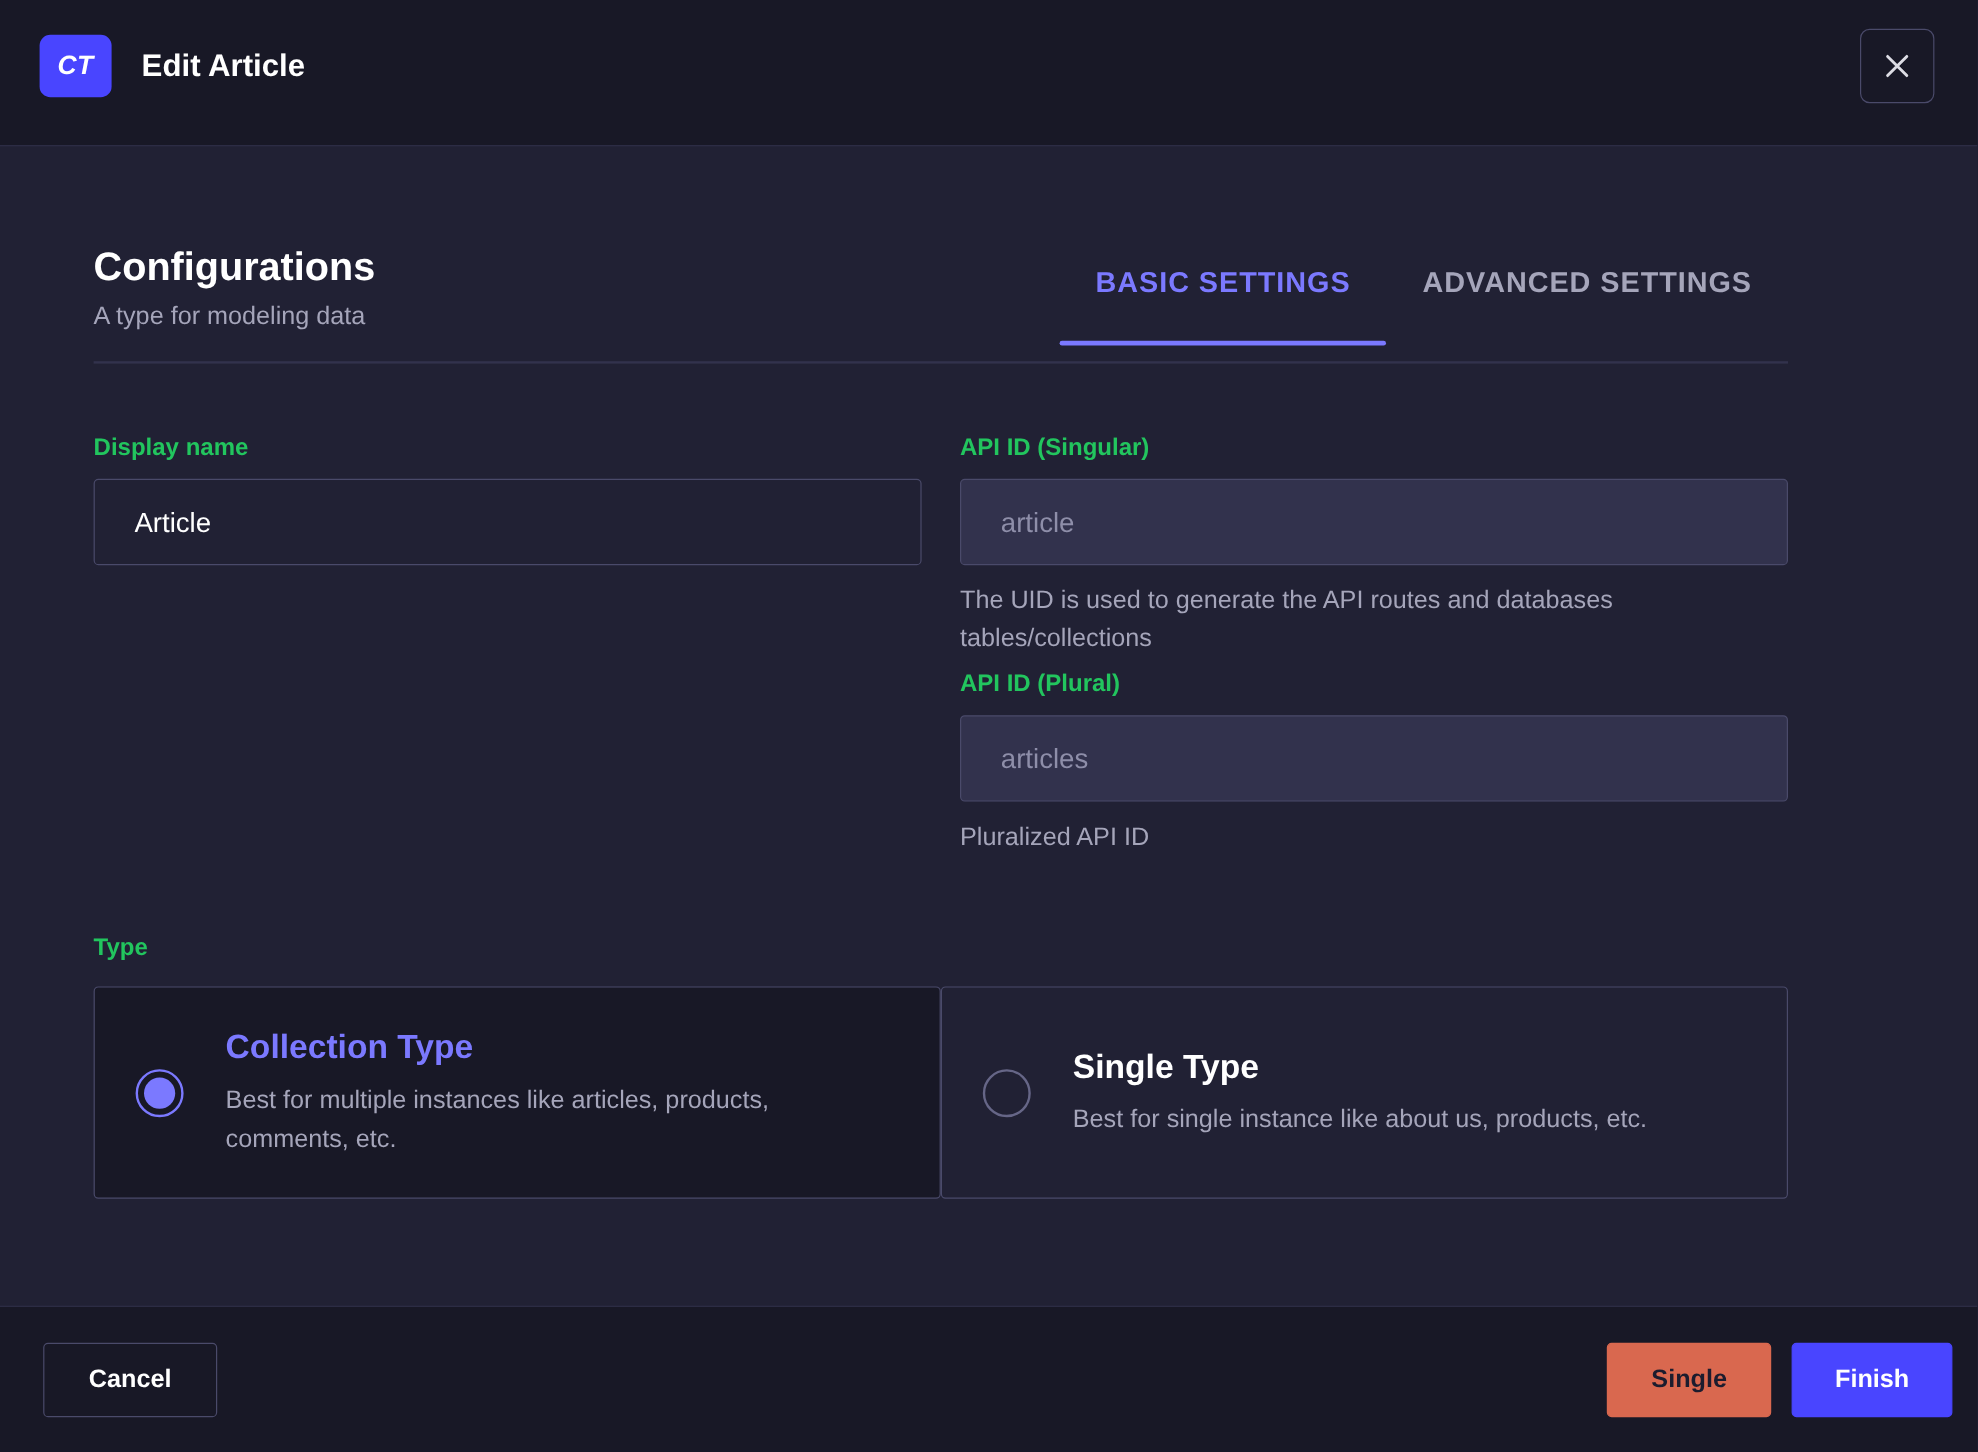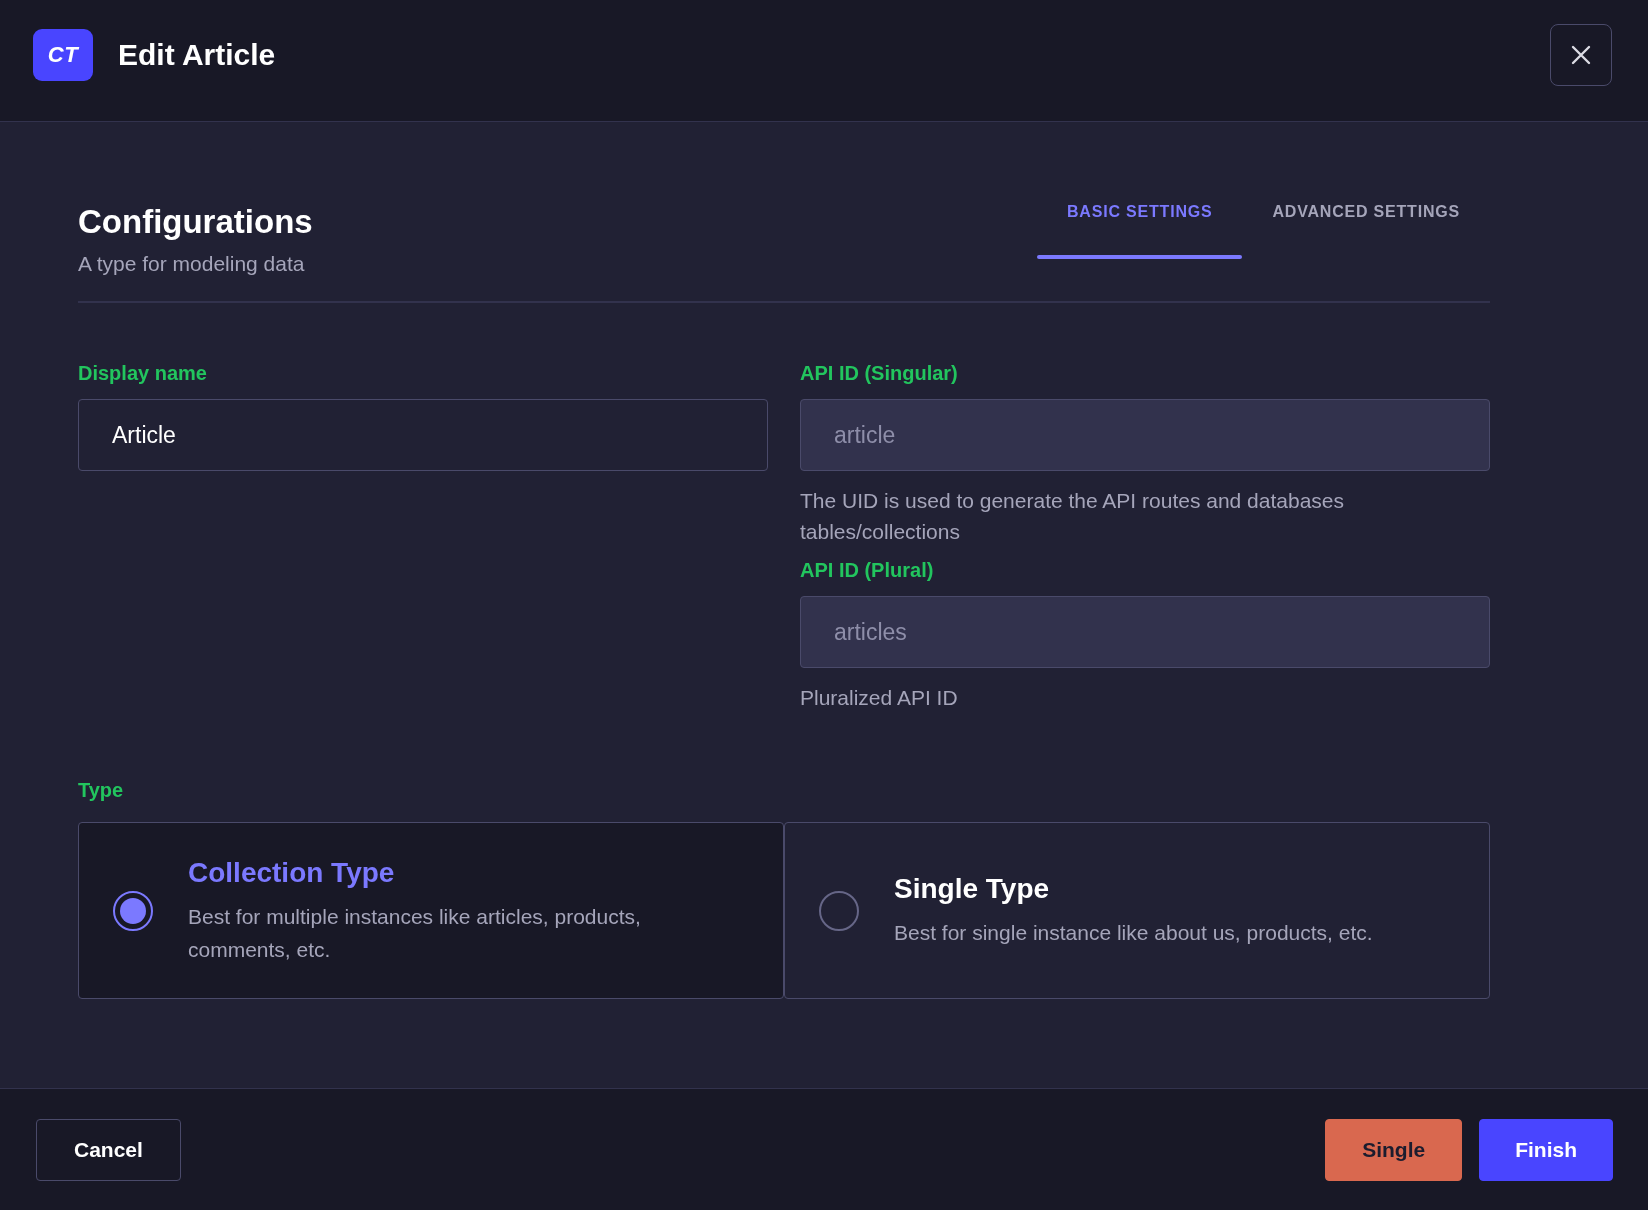--- a/index.html
+++ b/index.html
@@ -26,21 +26,21 @@
   }
   .ct-badge {
     width: 60px; height: 52px; border-radius: 9px;
     background: #4945ff;
     color: #ffffff; font-size: 22px; font-weight: bold; font-style: italic;
     display: flex; align-items: center; justify-content: center;
     letter-spacing: 0.5px;
   }
   .modal-title {
     margin-left: 25px;
-    color: #ffffff; font-size: 30px; font-weight: bold;
+    color: #ffffff; font-size: 26px; font-weight: bold;
   }
   .close-btn {
     margin-left: auto;
     width: 62px; height: 62px; border-radius: 8px;
     background: transparent;
     border: 1px solid #4a4a6a;
     display: flex; align-items: center; justify-content: center;
     cursor: pointer; padding: 0;
   }
 
@@ -61,22 +61,23 @@
   }
   .config-subtitle {
     margin: 10px 0 0 0;
     color: #a5a5ba; font-size: 21px; line-height: 26px;
   }
   .tabs { display: flex; align-items: flex-end; }
   .tab {
     background: none; border: none; cursor: pointer;
     padding: 0 30px 36px 30px;
     font-family: "Liberation Sans", sans-serif;
-    font-size: 16px; font-weight: bold; letter-spacing: 0.8px;
+    font-size: 24px; font-weight: bold; letter-spacing: 0.8px;
     position: relative;
+    margin-top: 19px;
   }
   .tab.active { color: #7b79ff; }
   .tab.active::after {
     content: "";
     position: absolute; left: 0; right: 0; bottom: -2px; height: 4px;
     background: #7b79ff; border-radius: 2px;
   }
   .tab.inactive { color: #a5a5ba; }
 
   
@@ -152,21 +153,21 @@
     color: #a5a5ba; font-size: 21px; line-height: 33px;
     max-width: 560px;
   }
 
   
   .modal-footer {
     height: 122px; flex: 0 0 122px;
     background: #181826;
     border-top: 1px solid #32324d;
     display: flex; align-items: center;
-    padding: 0 35px 0 36px;
+    padding: 0 21px 0 36px;
     gap: 36px;
   }
   .btn {
     height: 62px; border-radius: 4px; cursor: pointer;
     font-family: "Liberation Sans", sans-serif;
     font-size: 21px; font-weight: bold;
     display: inline-flex; align-items: center; justify-content: center;
   }
   .btn-cancel {
     padding: 0 37px;

